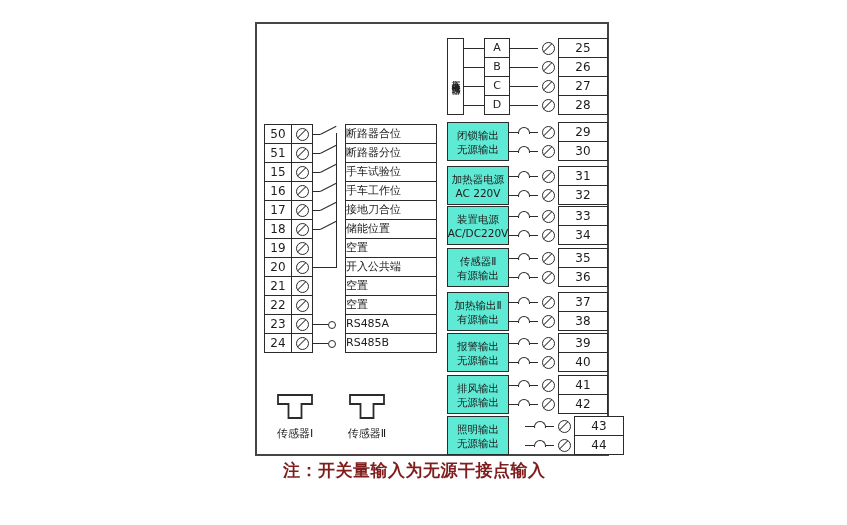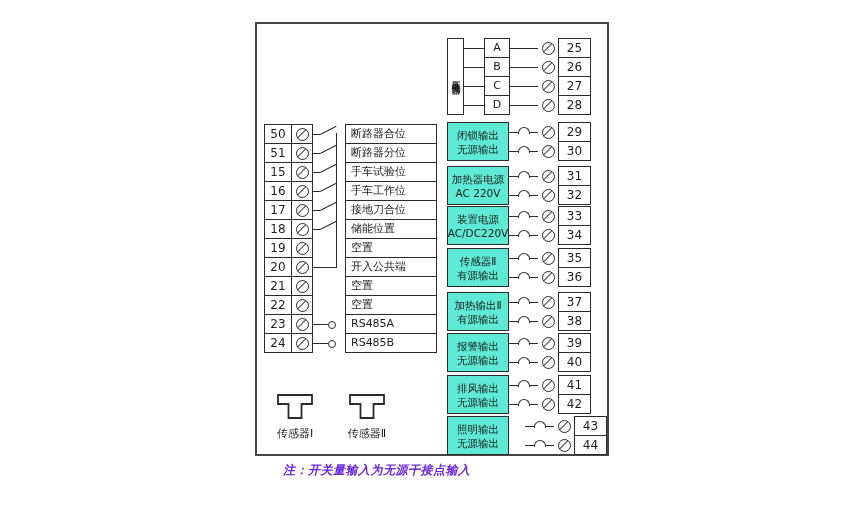--- a/index.html
+++ b/index.html
@@ -15,51 +15,51 @@
   .numbox{width:28px;height:20px;border:1px solid #2b2b2b;text-align:center;font-size:12px;line-height:18px;background:#fff;flex:none;}
   .screwcell{width:21px;height:20px;border:1px solid #2b2b2b;border-left:none;display:flex;align-items:center;justify-content:center;background:#fff;flex:none;}
   .screw{display:block;width:13px;height:13px;border:1.3px solid #2b2b2b;border-radius:50%;position:relative;background:#fff;}
   .screw::after{content:"";position:absolute;left:4.8px;top:-0.5px;height:12px;width:0;border-left:1.3px solid #2b2b2b;transform:rotate(45deg);}
   .wz{position:relative;width:32px;height:20px;flex:none;}
   .wz-switch::before{content:"";position:absolute;left:0;top:9.5px;width:7px;border-top:1.4px solid #2b2b2b;}
   .wz-switch::after{content:"";position:absolute;left:7px;top:9.5px;width:18px;border-top:1.6px solid #2b2b2b;transform:rotate(-27deg);transform-origin:left top;}
   .wz-line::before{content:"";position:absolute;left:0;top:9.5px;width:24px;border-top:1.4px solid #2b2b2b;}
   .wz-dot::before{content:"";position:absolute;left:0;top:9.5px;width:15px;border-top:1.4px solid #2b2b2b;}
   .wz-dot::after{content:"";position:absolute;left:15px;top:7px;width:6px;height:6px;border:1.2px solid #2b2b2b;border-radius:50%;background:#fff;}
-  .labelbox{width:92px;height:20px;border:1px solid #2b2b2b;font-size:11px;line-height:18px;padding-left:5px;background:#fff;flex:none;white-space:nowrap;overflow:hidden;}
+  .labelbox{width:92px;height:20px;border:1px solid #2b2b2b;font-size:11px;line-height:18px;background:#fff;flex:none;white-space:nowrap;overflow:hidden;}
   .commonline{position:absolute;left:336px;top:133px;height:134px;width:0;border-left:1.5px solid #2b2b2b;}
 
   
   .sensor{position:absolute;text-align:center;width:58px;}
   .sensor .cap{font-size:11px;margin-top:2px;white-space:nowrap;}
 
   
   .rrow{display:flex;height:20px;}
   .rrow + .rrow{margin-top:-1px;}
   .screwplain{width:20px;height:20px;display:flex;align-items:center;justify-content:center;flex:none;}
-  .rnumbox{width:33px;height:20px;border:1px solid #2b2b2b;text-align:center;font-size:12px;line-height:18px;background:#fff;flex:none;}
+  .rnumbox{width:50px;height:20px;border:1px solid #2b2b2b;text-align:center;font-size:12px;line-height:18px;background:#fff;flex:none;}
   .hline{position:relative;flex:none;height:20px;}
   .hline::before{content:"";position:absolute;left:0;right:0;top:9.5px;border-top:1.4px solid #2b2b2b;}
   .connzone{width:20px;}
   .wirezone-r{width:28px;}
   .hookzone{position:relative;width:29px;height:20px;flex:none;}
   .hookzone::before{content:"";position:absolute;left:0;right:0;top:9.5px;border-top:1.4px solid #2b2b2b;}
   .hookzone::after{content:"";position:absolute;left:9px;top:4.5px;width:10px;height:6px;border:1.4px solid #2b2b2b;border-bottom:none;border-radius:10px 10px 0 0;background:#fff;}
 
   
   .hv-group{position:absolute;left:447px;top:38px;display:flex;}
   .hv-label{width:17px;height:77px;border:1px solid #2b2b2b;writing-mode:vertical-rl;text-orientation:upright;font-size:9px;line-height:15px;text-align:center;letter-spacing:1px;background:#fff;flex:none;}
   .chanbox{width:26px;height:20px;border:1px solid #2b2b2b;text-align:center;font-size:11px;line-height:18px;background:#fff;flex:none;}
 
   
   .out-group{position:absolute;left:447px;display:flex;}
   .outlabel{width:62px;height:39px;border:1px solid #2b2b2b;display:flex;flex-direction:column;justify-content:center;align-items:center;font-size:10.5px;line-height:14px;background:#5eead4;flex:none;white-space:nowrap;}
 
   
-  .note{position:absolute;left:283px;top:458px;font-size:12px;font-weight:600;color:#6d28d9;line-height:25px;letter-spacing:0.5px;white-space:nowrap;font-style:italic;}
+  .note{position:absolute;left:283px;top:458px;font-size:17px;font-weight:600;color:#7f1d1d;line-height:25px;letter-spacing:0.5px;white-space:nowrap;}
 </style>
 </head>
 <body>
 
 <div class="canvas">
 
   <div class="frame"></div>
 
   <div class="left-block">
 

